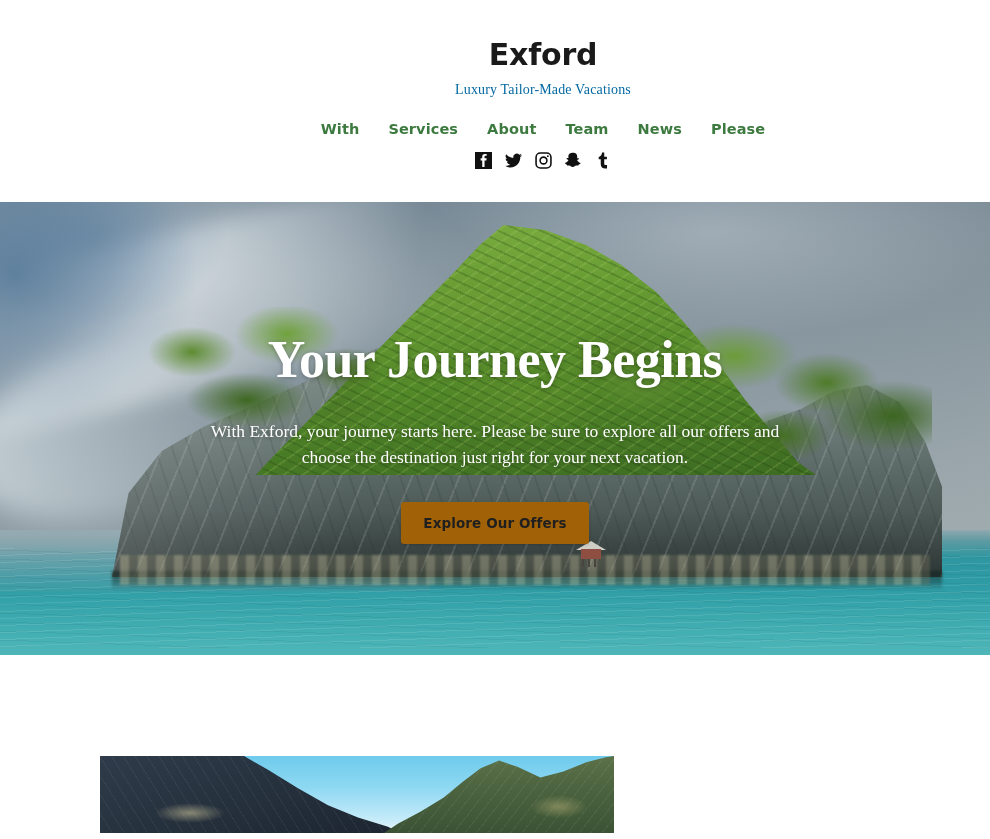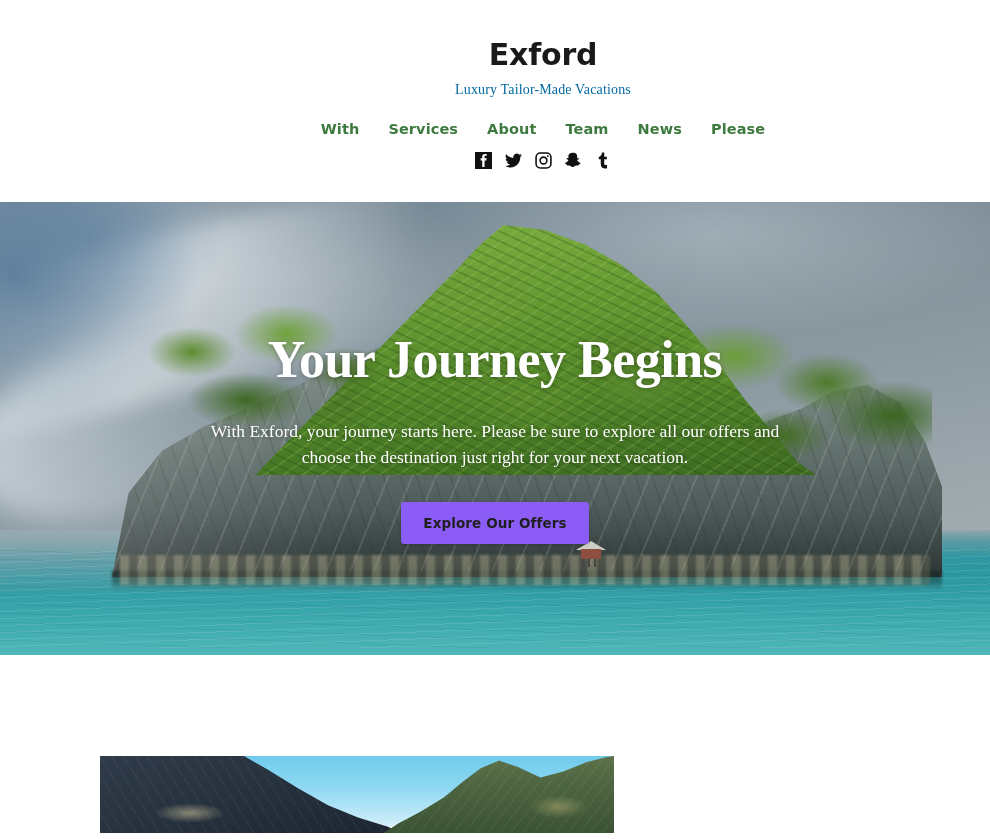--- a/index.html
+++ b/index.html
@@ -326,21 +326,21 @@
     font-family: "Liberation Serif", serif;
     font-size: 17.5px;
     line-height: 1.52;
     color: #ffffff;
     text-shadow: 0 1px 4px rgba(0,0,0,0.35);
   }
 
   .hero-button {
     margin-top: 31px;
     pointer-events: auto;
-    background: #8b5cf6;
+    background: #a16207;
     border: none;
     border-radius: 3px;
     padding: 13px 22px;
     font-family: "DejaVu Sans", sans-serif;
     font-size: 13.5px;
     font-weight: 700;
     color: #1f1f1f;
     cursor: pointer;
     letter-spacing: 0.1px;
     box-shadow: 0 1px 3px rgba(0,0,0,0.18);

